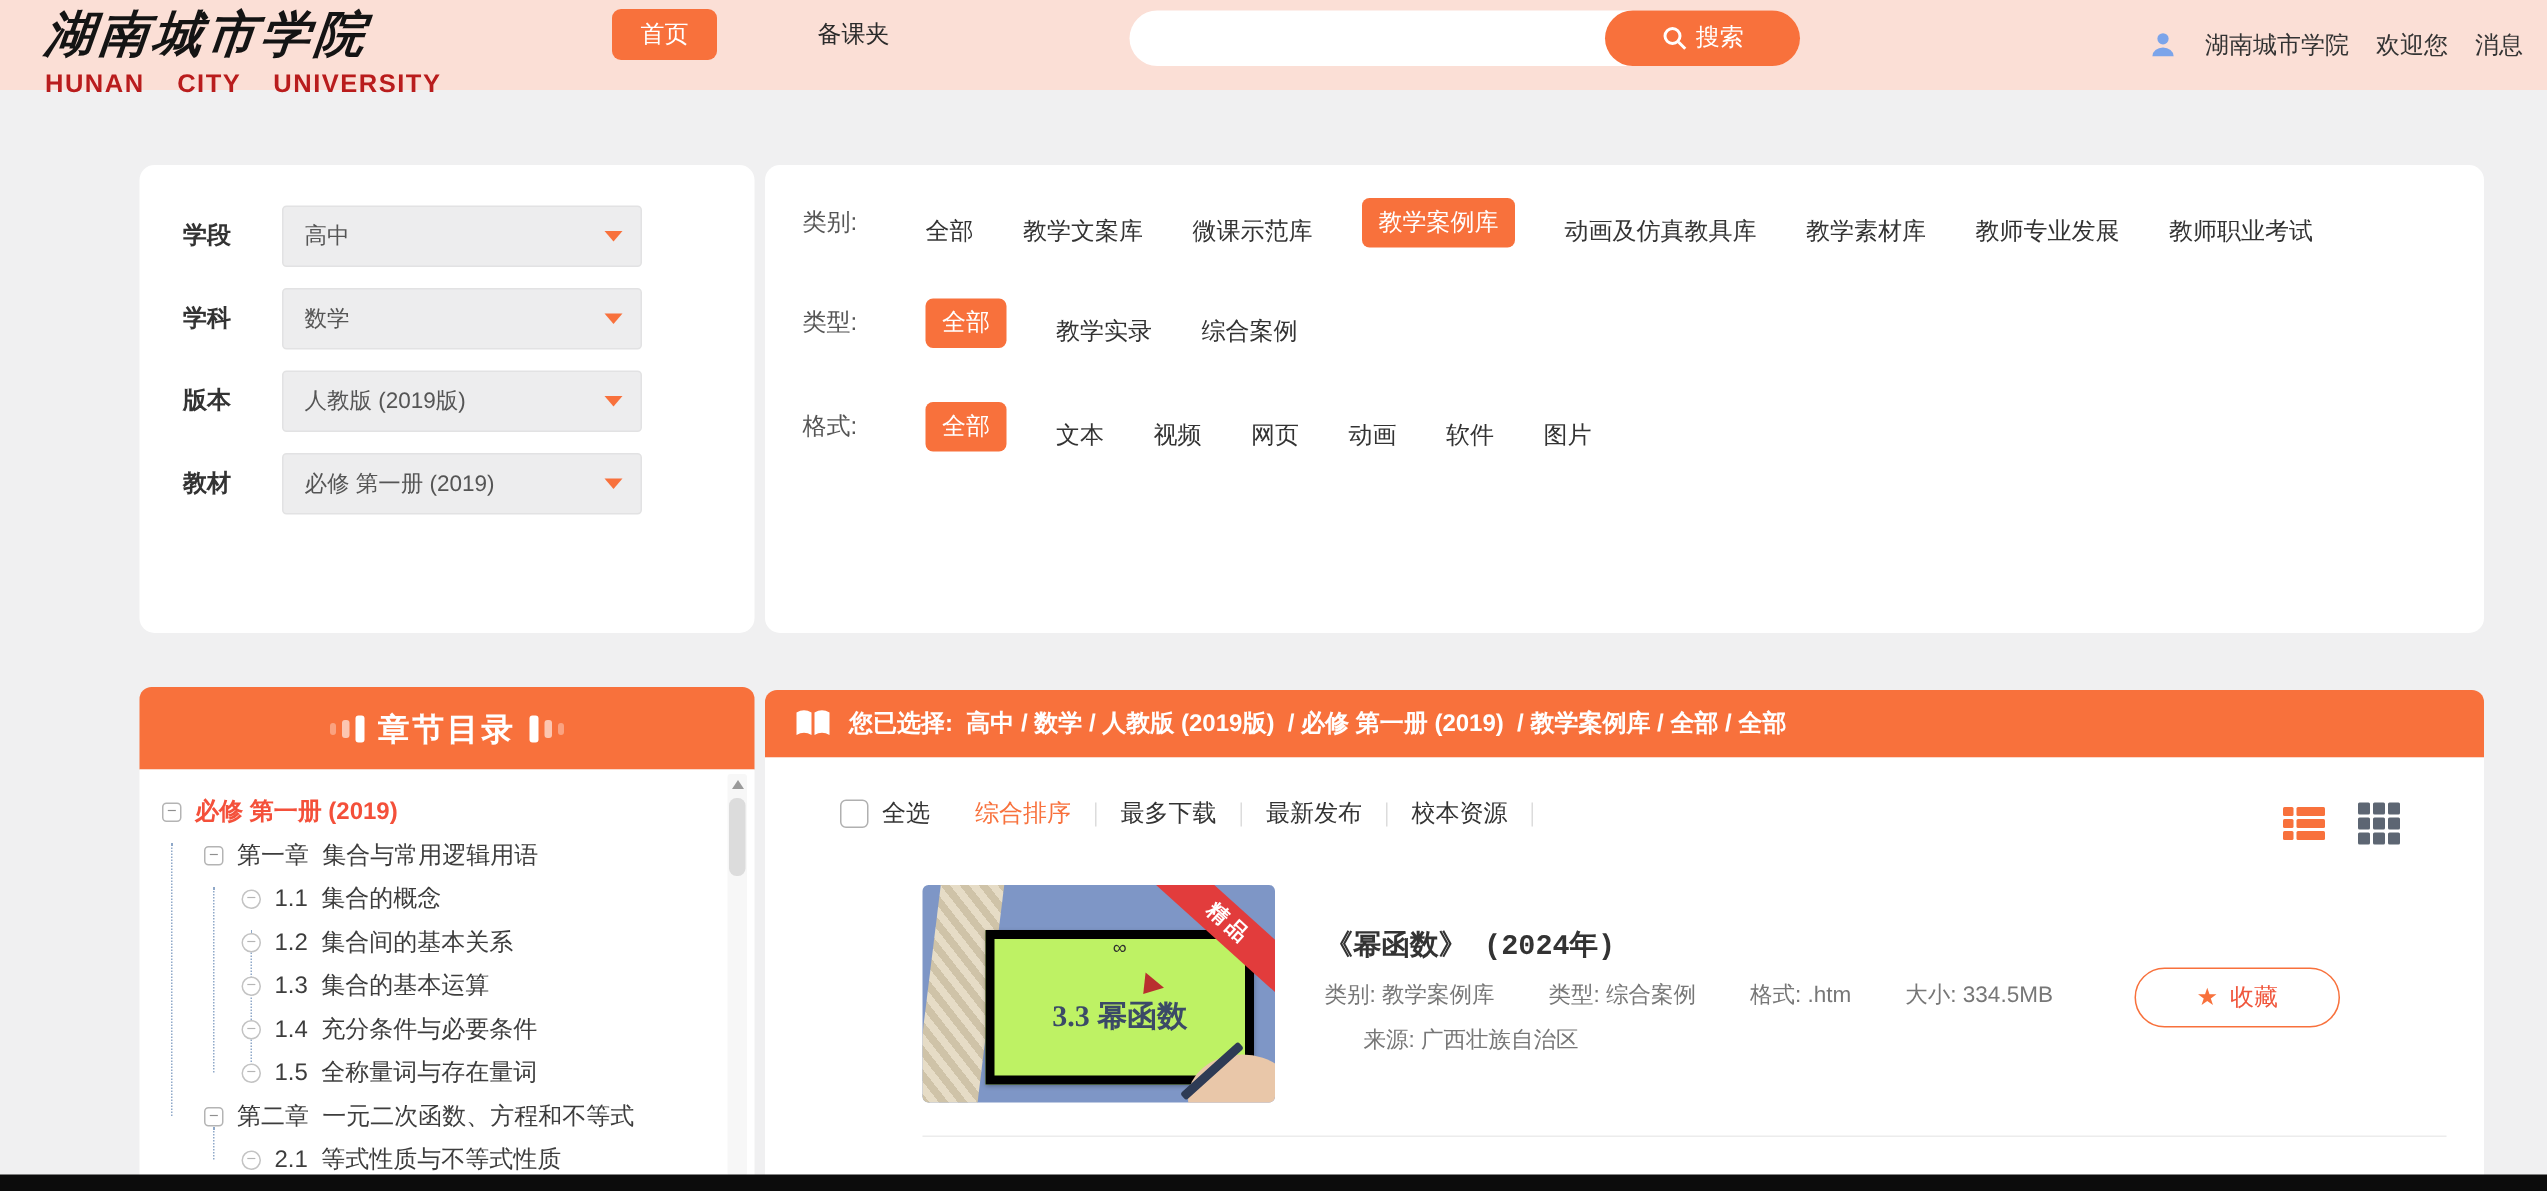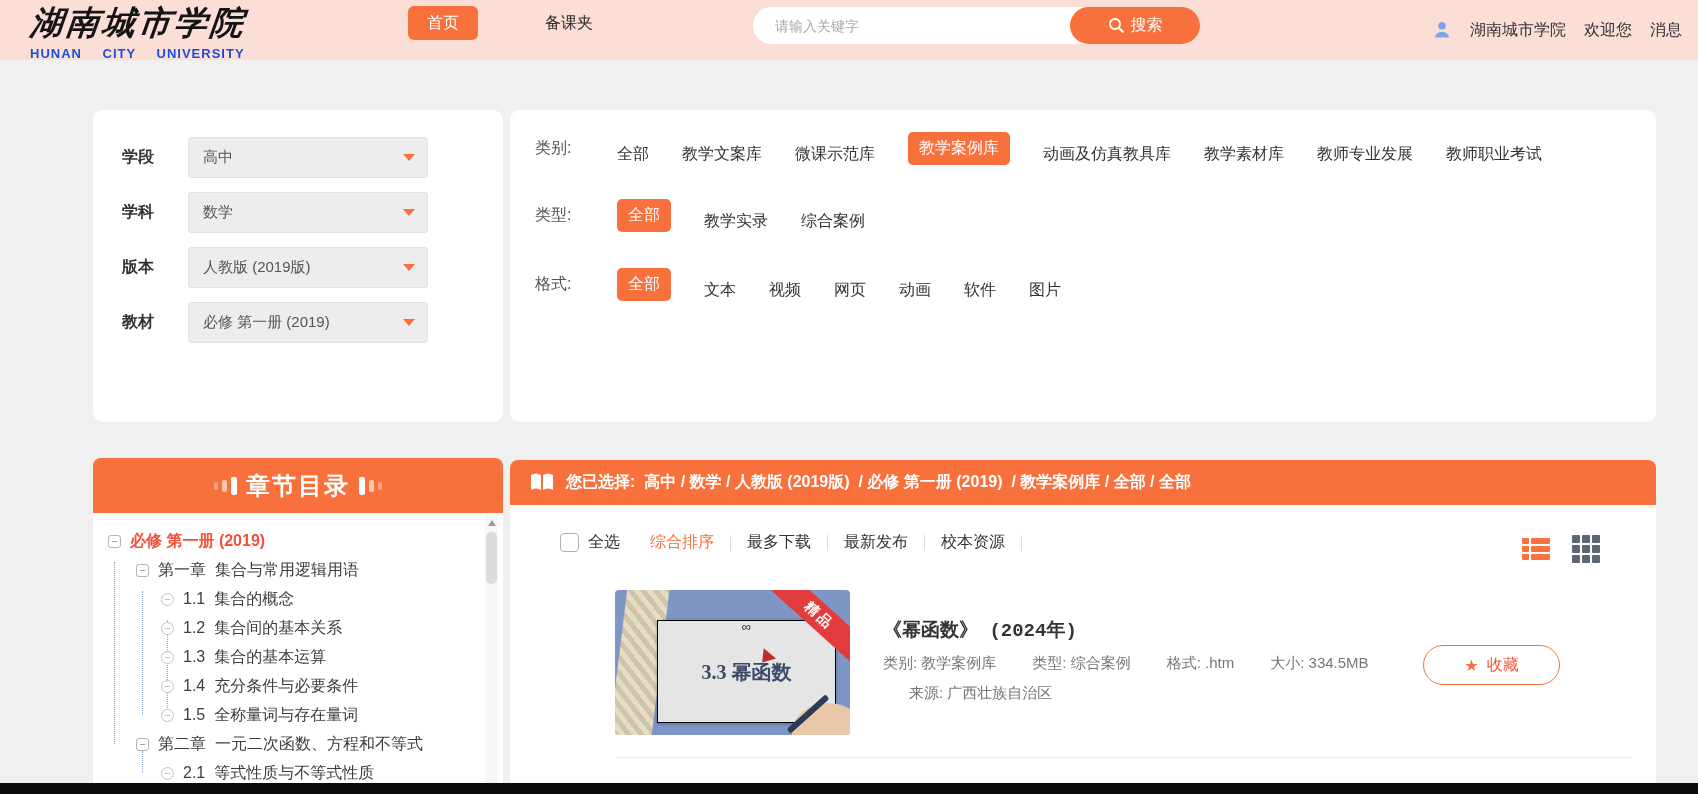--- a/index.html
+++ b/index.html
@@ -5,21 +5,21 @@
   * { margin:0; padding:0; box-sizing:border-box; }
   html,body { width:1698px; height:794px; }
   body { font-family:"Liberation Sans","DejaVu Sans",sans-serif; background:#f0f0f1; }
   .page { position:relative; width:1698px; height:794px; background:#f0f0f1; overflow:hidden; }
 
   
   .header { position:absolute; left:0; top:0; width:1698px; height:60px; background:#fbdfd6; }
   .logo { position:absolute; left:30px; top:1px; }
   .logo-cn { font-family:"DejaVu Serif","Liberation Serif",serif; font-style:italic; font-weight:bold;
              font-size:33px; letter-spacing:3px; color:#141414; transform:skewX(-6deg); display:inline-block; }
-  .logo-en { font-size:13px; font-weight:bold; color:#1d4ed8; letter-spacing:1px; word-spacing:16px; margin-top:0px; }
+  .logo-en { font-size:17px; font-weight:bold; color:#b91c1c; letter-spacing:1px; word-spacing:16px; margin-top:0px; }
   .nav-home { position:absolute; left:408px; top:6px; width:70px; height:34px; background:#f8713c; color:#fff;
               border:none; border-radius:6px; font-size:16px; display:flex; align-items:center; justify-content:center; cursor:pointer; }
   .nav-folder { position:absolute; left:545px; top:13px; font-size:16px; color:#2b2b2b; cursor:pointer; }
   .search { position:absolute; left:753px; top:7px; width:447px; height:37px; background:#fff; border-radius:19px; }
   .search input { position:absolute; left:22px; top:0; width:280px; height:37px; border:none; outline:none;
                   font-size:14px; color:#333; background:transparent; }
   .search input::placeholder { color:#a9a9a9; }
   .search-btn { position:absolute; right:0; top:0; width:130px; height:37px; background:#f8713c; border:none;
                 border-radius:19px; color:#fff; font-size:16px; display:flex; align-items:center; justify-content:center;
                 gap:6px; cursor:pointer; }
@@ -40,21 +40,21 @@
   .facet-row { position:absolute; left:25px; right:20px; display:flex; align-items:center; }
   .facet-label { width:62px; font-size:16px; color:#555; flex:0 0 auto; }
   .facet-opts { display:flex; align-items:flex-end; gap:33px; margin-left:20px; flex-wrap:nowrap; }
   .opt { font-size:16px; color:#333; cursor:pointer; white-space:nowrap; }
   .opt.sel { background:#f8713c; color:#fff; padding:6px 11px; border-radius:5px; }
 
   
   .chapter { position:absolute; left:93px; top:458px; width:410px; height:330px; }
   .chap-head { position:absolute; left:0; top:0; width:100%; height:55px; background:#f8713c; border-radius:8px 8px 0 0;
                display:flex; align-items:center; justify-content:center; gap:9px; color:#fff; }
-  .chap-title { font-size:24px; font-weight:bold; letter-spacing:2px; }
+  .chap-title { font-size:21px; font-weight:bold; letter-spacing:2px; }
   .deco { display:flex; align-items:center; gap:4px; }
   .deco i { display:block; border-radius:2px; background:#fff; }
   .d1 { width:4px; height:8px; opacity:.35; }
   .d2 { width:5px; height:12px; opacity:.6; }
   .d3 { width:6px; height:18px; opacity:1; }
   .chap-body { position:absolute; left:0; top:55px; width:100%; height:275px; background:#fff; overflow:hidden; padding-top:14px; }
   .t-row { position:relative; z-index:1; height:29px; display:flex; align-items:center; white-space:pre; font-size:16px;
            color:#3d3d3d; cursor:pointer; }
   .t-row.lv0 { padding-left:15px; color:#f4503a; font-weight:bold; }
   .t-row.lv1 { padding-left:43px; }
@@ -89,21 +89,21 @@
   .icon-list { display:grid; grid-template-columns:7px 19px; grid-auto-rows:6px; gap:2px; cursor:pointer; }
   .icon-list i { background:#f8713c; border-radius:1px; }
   .icon-grid { display:grid; grid-template-columns:repeat(3,8px); grid-auto-rows:8px; gap:2px; cursor:pointer; }
   .icon-grid i { background:#5d6673; border-radius:1px; }
 
   
   .thumb { position:absolute; left:105px; top:85px; width:235px; height:145px; background:#7e96c6; border-radius:4px;
            overflow:hidden; cursor:pointer; }
   .lace { position:absolute; left:2px; top:-10px; width:42px; height:130%;
           background:repeating-linear-gradient(45deg,#e6dcc6 0 5px,#cfc3a8 5px 10px); transform:rotate(7deg); }
-  .paper { position:absolute; left:42px; top:30px; right:14px; bottom:12px; background:#e5e5e5; border:1px solid #000000;
+  .paper { position:absolute; left:42px; top:30px; right:14px; bottom:12px; background:#bef264; border:6px solid #000000;
            box-shadow:0 1px 3px rgba(0,0,0,.3);text-decoration:underline; }
   .paper::before { content:"∞"; position:absolute; top:-2px; left:50%; transform:translateX(-50%);
                    font-size:13px; color:#2e2e2e; }
   .thumb-heading { position:absolute; left:0; right:0; top:38px; text-align:center;
                    font-family:"Liberation Serif","DejaVu Serif",serif; font-weight:bold; font-size:20px; color:#3b4a67; }
   .pen { position:absolute; right:16px; bottom:18px; width:52px; height:6px; background:#2e3b55; border-radius:2px;
          transform:rotate(-42deg); }
   .hand { position:absolute; right:-14px; bottom:-26px; width:72px; height:58px; background:#e9c7a9; border-radius:50%; }
   .ribbon { position:absolute; top:13px; right:-32px; width:126px; height:26px; background:#e23c3c;
             transform:rotate(42deg); display:flex; align-items:center; justify-content:center; }
@@ -130,21 +130,20 @@
 <div class="page">
 
   <div class="header">
     <div class="logo">
       <div class="logo-cn">湖南城市学院</div>
       <div class="logo-en">HUNAN CITY UNIVERSITY</div>
     </div>
     <div class="nav-home">首页</div>
     <div class="nav-folder">备课夹</div>
     <div class="search">
-      <input type="text" placeholder="请输入关键字" style="">
       <button class="search-btn">
         <svg width="17" height="17" viewBox="0 0 17 17">
           <circle cx="7" cy="7" r="5" fill="none" stroke="#fff" stroke-width="2"></circle>
           <line x1="11" y1="11" x2="15.5" y2="15.5" stroke="#fff" stroke-width="2"></line>
         </svg>
         <span>搜索</span>
       </button>
     </div>
     <div class="user-area">
       <svg width="20" height="20" viewBox="0 0 24 24">

